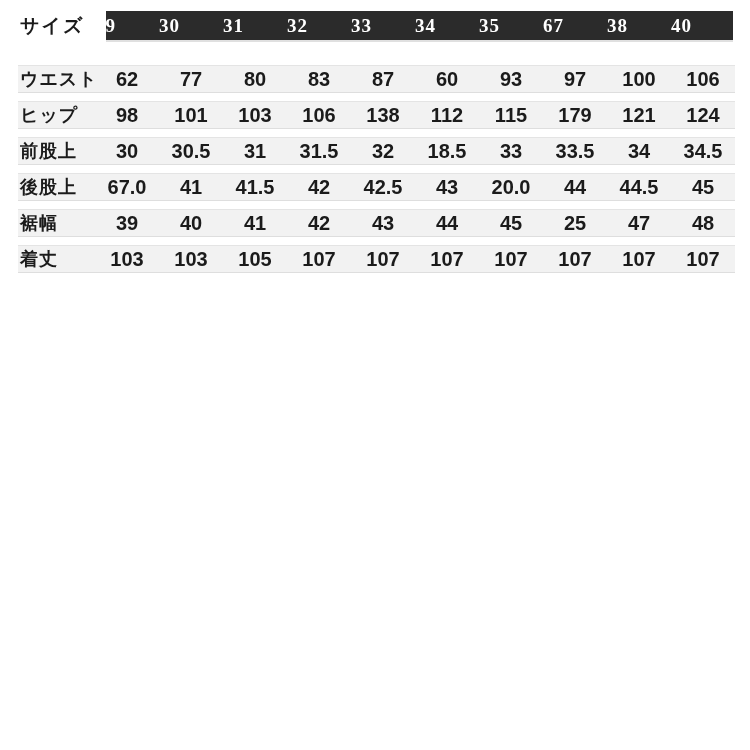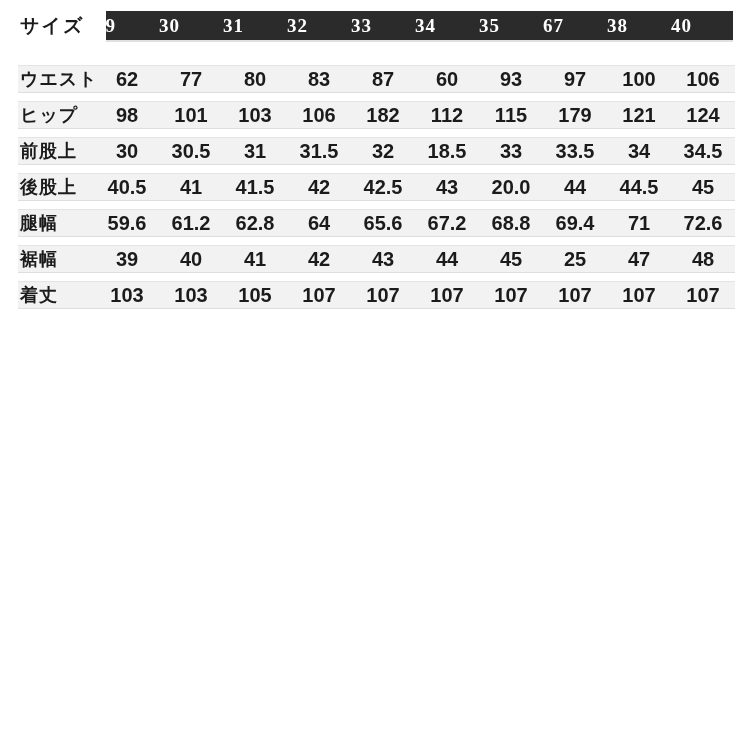--- a/index.html
+++ b/index.html
@@ -130,21 +130,21 @@
           <span class="cell">97</span>
           <span class="cell">100</span>
           <span class="cell">106</span>
         </div>
         <div class="band">
           <span class="rlabel">ヒップ</span>
           <span class="cell">98</span>
           <span class="cell">101</span>
           <span class="cell">103</span>
           <span class="cell">106</span>
-          <span class="cell">182</span>
+          <span class="cell">138</span>
           <span class="cell">112</span>
           <span class="cell">115</span>
           <span class="cell">179</span>
           <span class="cell">121</span>
           <span class="cell">124</span>
         </div>
         <div class="band">
           <span class="rlabel">前股上</span>
           <span class="cell">30</span>
           <span class="cell">30.5</span>
@@ -152,43 +152,30 @@
           <span class="cell">31.5</span>
           <span class="cell">32</span>
           <span class="cell">18.5</span>
           <span class="cell">33</span>
           <span class="cell">33.5</span>
           <span class="cell">34</span>
           <span class="cell">34.5</span>
         </div>
         <div class="band">
           <span class="rlabel">後股上</span>
-          <span class="cell">40.5</span>
+          <span class="cell">67.0</span>
           <span class="cell">41</span>
           <span class="cell">41.5</span>
           <span class="cell">42</span>
           <span class="cell">42.5</span>
           <span class="cell">43</span>
           <span class="cell">20.0</span>
           <span class="cell">44</span>
           <span class="cell">44.5</span>
           <span class="cell">45</span>
-        </div>
-        <div class="band">
-          <span class="rlabel">腿幅</span>
-          <span class="cell">59.6</span>
-          <span class="cell">61.2</span>
-          <span class="cell">62.8</span>
-          <span class="cell">64</span>
-          <span class="cell">65.6</span>
-          <span class="cell">67.2</span>
-          <span class="cell">68.8</span>
-          <span class="cell">69.4</span>
-          <span class="cell">71</span>
-          <span class="cell">72.6</span>
         </div>
         <div class="band">
           <span class="rlabel">裾幅</span>
           <span class="cell">39</span>
           <span class="cell">40</span>
           <span class="cell">41</span>
           <span class="cell">42</span>
           <span class="cell">43</span>
           <span class="cell">44</span>
           <span class="cell">45</span>

